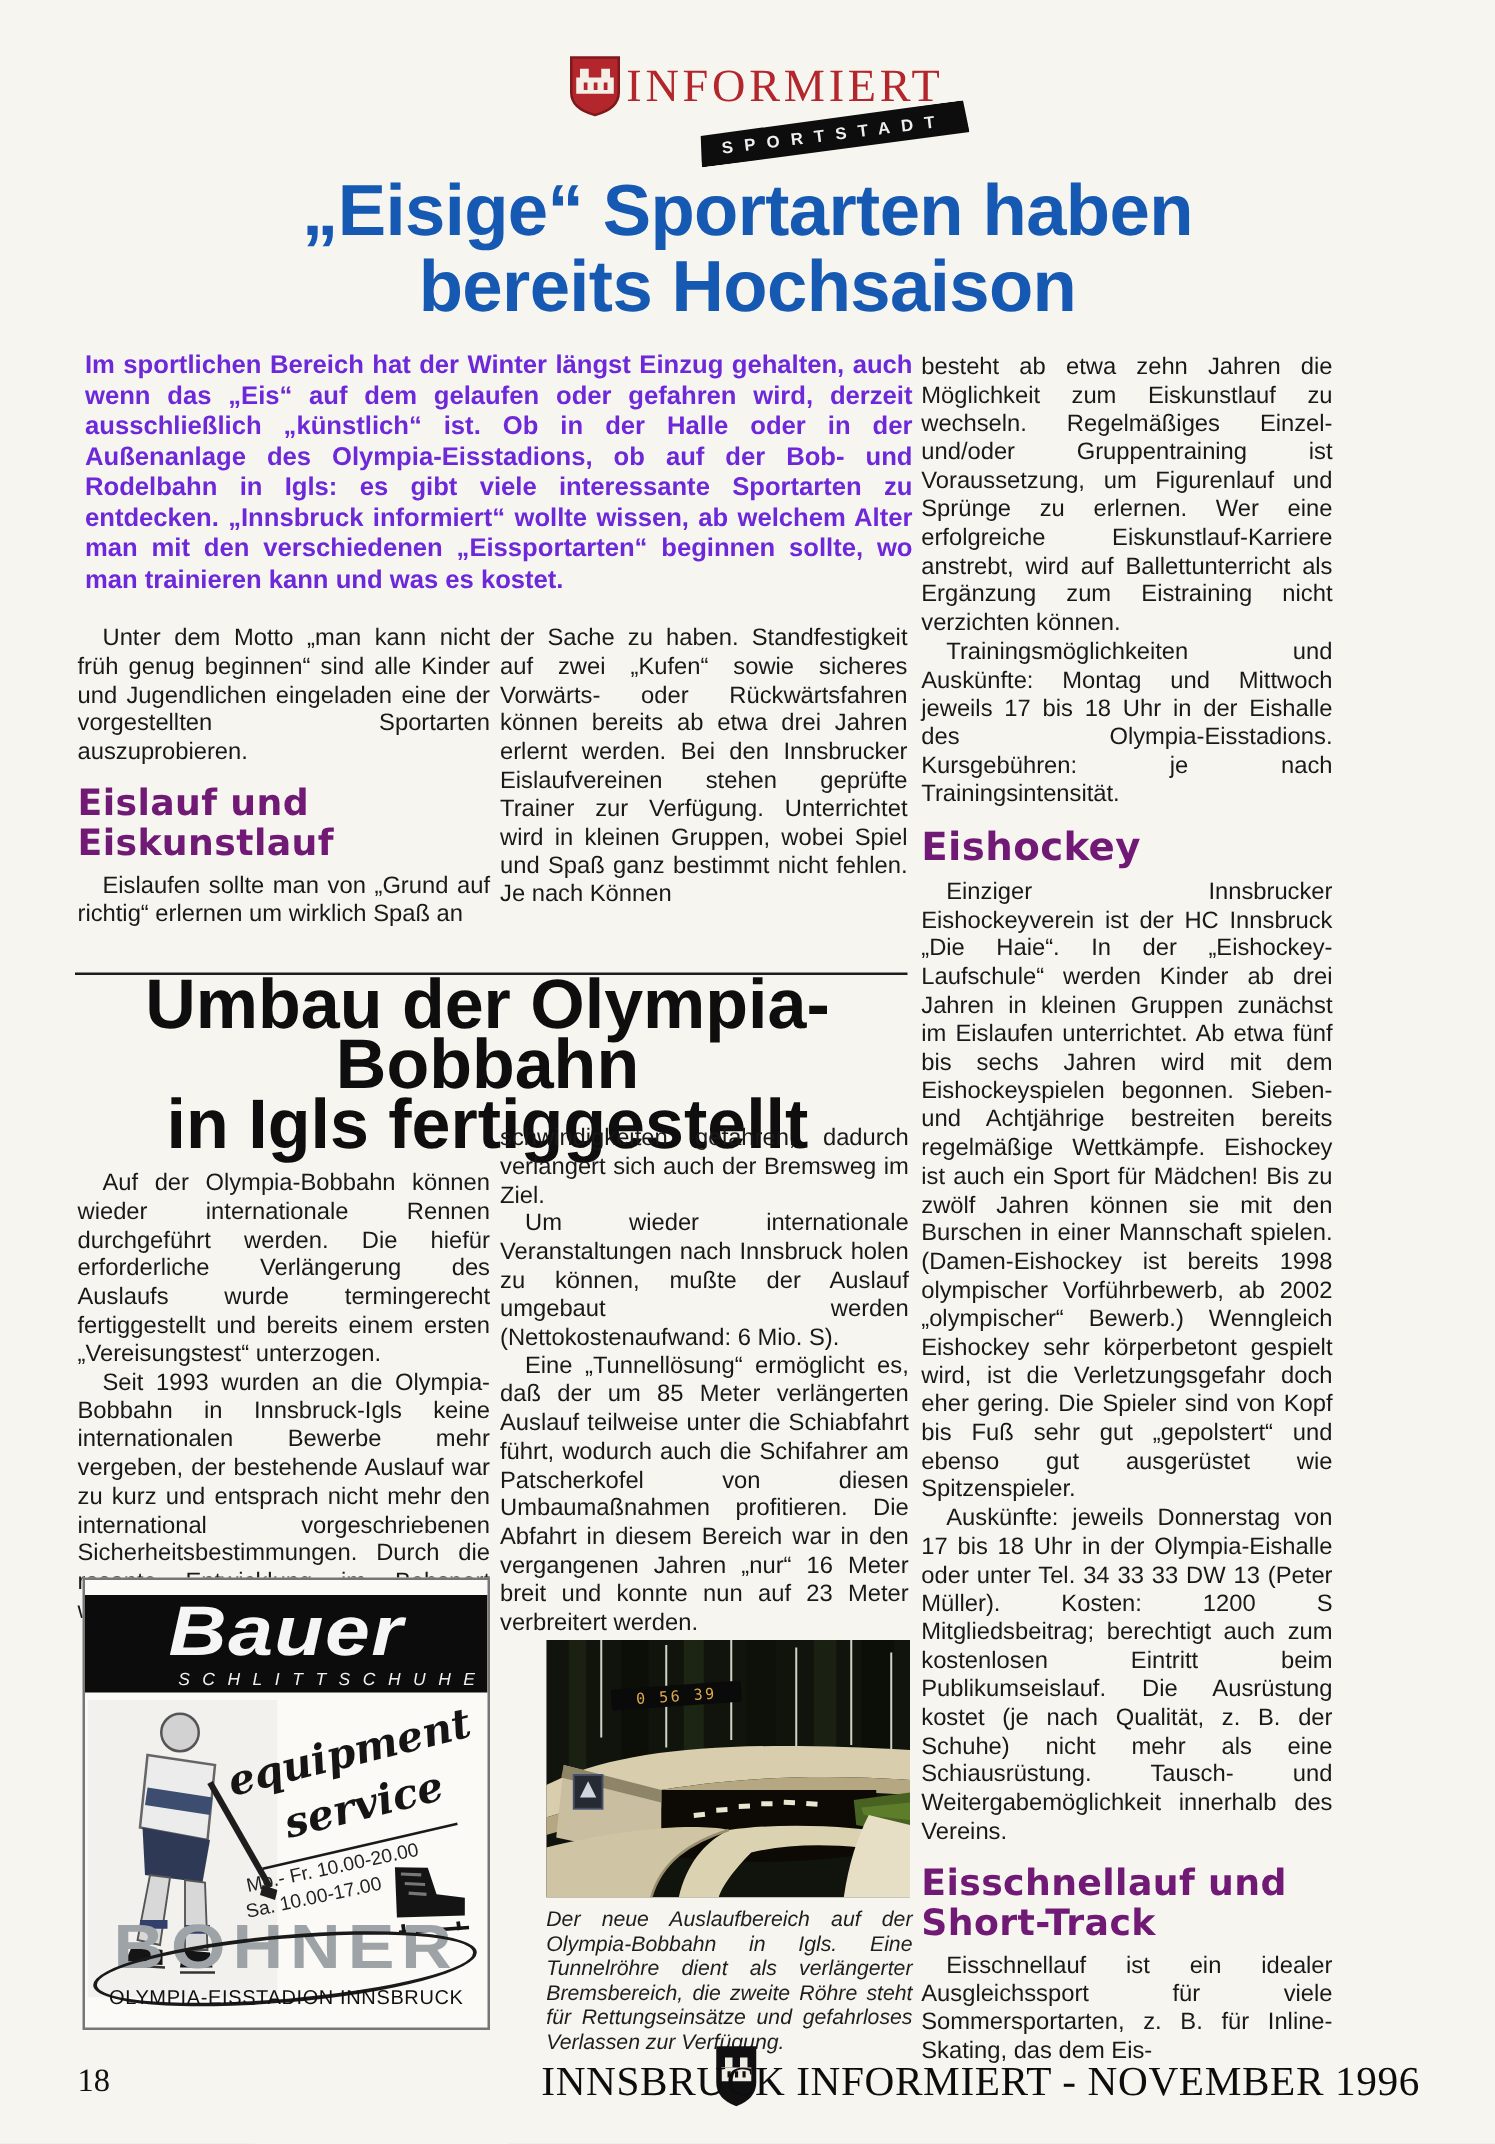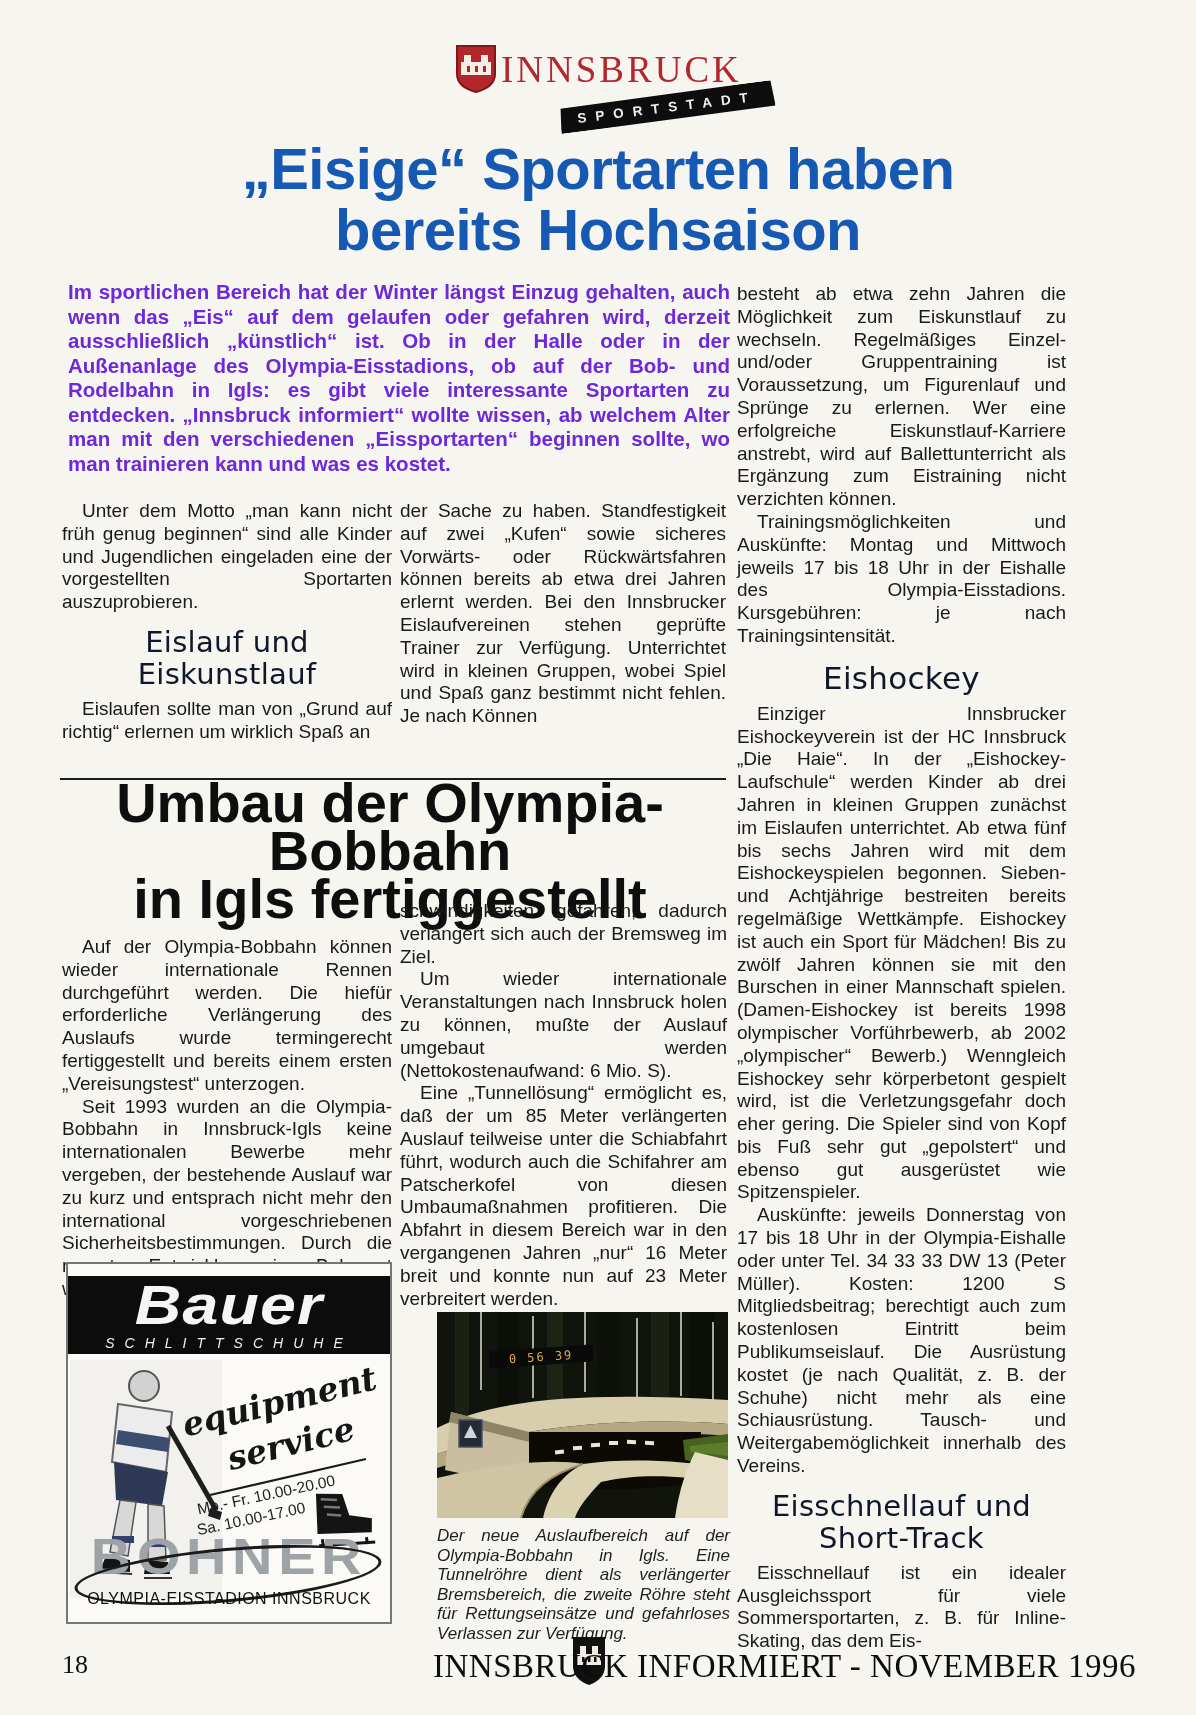--- a/index.html
+++ b/index.html
@@ -22,40 +22,40 @@
   .lead{position:absolute;left:68px;top:280px;width:662px;margin:0;
         font-size:20.5px;line-height:24.5px;font-weight:bold;text-align:justify;color:#6d28d9;}
 
   
   .col{position:absolute;font-size:19px;line-height:22.8px;text-align:justify;color:#191919;}
   .col p{margin:0;}
   .ind{text-indent:20px;}
   .colA1{left:62px;top:500px;width:330px;}
   .colB1{left:400px;top:500px;width:326px;}
   .colC1{left:737px;top:283px;width:329px;}
-  .blue-h{margin:12px 0 8px;text-align:center;font-family:"DejaVu Sans",sans-serif;
-          font-size:29px;line-height:32px;font-weight:normal;color:#0f172a;white-space:pre-line;
+  .blue-h{margin:12px 0 8px;font-family:"DejaVu Sans",sans-serif;
+          font-size:29px;line-height:32px;font-weight:bold;color:#701a75;white-space:pre-line;
           text-indent:0;letter-spacing:0.3px;}
   .blue-h.big{font-size:31px;margin:14px 0 9px;}
 
   .divider{position:absolute;left:60px;top:770px;width:666px;height:2px;background:#1c1c1c;border:0;}
 
   .title-bob{position:absolute;left:50px;top:779px;width:680px;margin:0;text-align:center;
              font-size:56px;line-height:48px;font-weight:bold;color:#0e0e0e;white-space:pre-line;}
   .colA2{left:62px;top:936px;width:330px;}
   .colB2{left:400px;top:900px;width:327px;}
 
   
   .ad{position:absolute;left:66px;top:1262px;width:322px;height:358px;border:2px solid #767676;
       background:#fbfaf6;overflow:hidden;}
   .ad-banner{position:absolute;left:0;top:12px;width:100%;height:78px;background:#0c0c0c;}
   .ad-brand{position:absolute;left:0;width:100%;top:-4px;text-align:center;color:#f5f5f5;
             font-style:italic;font-weight:bold;font-size:56px;transform:scaleX(1.15);
             letter-spacing:1px;font-family:"Liberation Sans",sans-serif;}
-  .ad-brand-sub{position:absolute;left:0;width:100%;bottom:3px;text-align:center;color:#f0f0f0;
+  .ad-brand-sub{position:absolute;left:0;width:100%;bottom:3px;text-align:right;color:#f0f0f0;
                 font-style:italic;font-size:14px;letter-spacing:10px;}
   .ad-player{position:absolute;left:2px;top:96px;width:152px;height:238px;}
   .ad-script1{position:absolute;left:112px;top:118px;transform:rotate(-14deg);
               font-family:"DejaVu Serif",serif;font-style:italic;font-weight:bold;font-size:33px;color:#151515;}
   .ad-script2{position:absolute;left:158px;top:160px;transform:rotate(-14deg);
               font-family:"DejaVu Serif",serif;font-style:italic;font-weight:bold;font-size:33px;color:#151515;}
   .ad-underline{position:absolute;left:140px;top:212px;width:160px;height:2px;background:#1a1a1a;
                 transform:rotate(-13deg);}
   .ad-hours1{position:absolute;left:128px;top:222px;transform:rotate(-12deg);font-size:15.5px;color:#222;}
   .ad-hours2{position:absolute;left:128px;top:246px;transform:rotate(-12deg);font-size:15.5px;color:#222;}
@@ -86,21 +86,21 @@
 
   <svg class="crest" viewBox="0 0 42 50">
     <path d="M2,2 h38 v28 q0,13 -19,18 q-19,-5 -19,-18 Z" fill="#b3262b" stroke="#7e181c" stroke-width="2"></path>
     <rect x="6" y="18" width="30" height="13" fill="#f3efe7"></rect>
     <rect x="9" y="11" width="7" height="8" fill="#f3efe7"></rect>
     <rect x="26" y="11" width="7" height="8" fill="#f3efe7"></rect>
     <rect x="12" y="22" width="3" height="6" fill="#b3262b"></rect>
     <rect x="20" y="22" width="3" height="6" fill="#b3262b"></rect>
     <rect x="28" y="22" width="3" height="6" fill="#b3262b"></rect>
   </svg>
-  <span class="mast-city">INNSBRUCK</span>
+  <span class="mast-city">INFORMIERT</span>
   <div class="banner">
     <span>SPORTSTADT</span>
   </div>
 
   <h1 class="title-ice">„Eisige“ Sportarten haben
 bereits Hochsaison</h1>
   <p class="lead">Im sportlichen Bereich hat der Winter längst Einzug gehalten, auch wenn das „Eis“ auf dem gelaufen oder gefahren wird, derzeit ausschließlich „künstlich“ ist. Ob in der Halle oder in der Außenanlage des Olympia-Eisstadions, ob auf der Bob- und Rodelbahn in Igls: es gibt viele interessante Sportarten zu entdecken. „Innsbruck informiert“ wollte wissen, ab welchem Alter man mit den verschiedenen „Eissportarten“ beginnen sollte, wo man trainieren kann und was es kostet.</p>
 
   <div class="col colA1">
     <p class="ind">Unter dem Motto „man kann nicht früh genug beginnen“ sind alle Kinder und Jugendlichen eingeladen eine der vorgestellten Sportarten auszuprobieren.</p>

